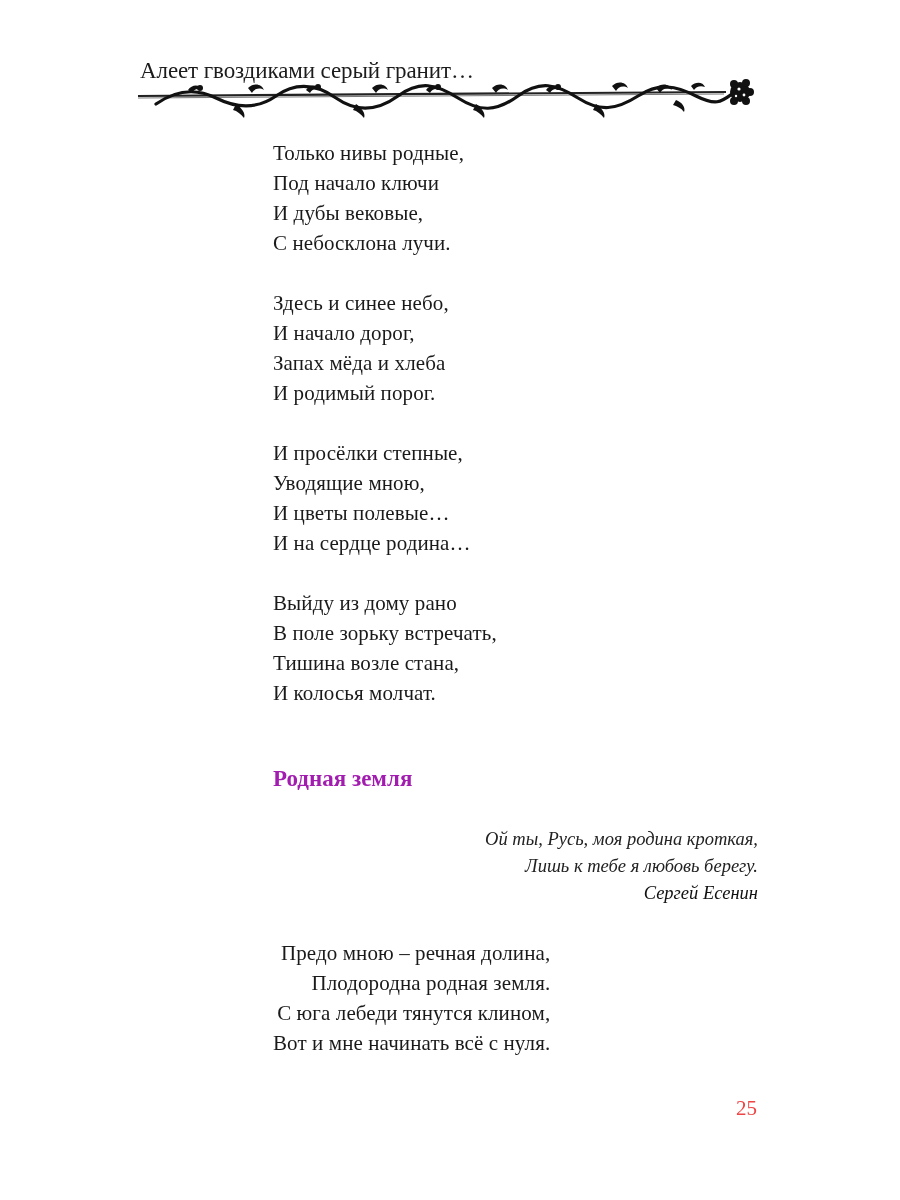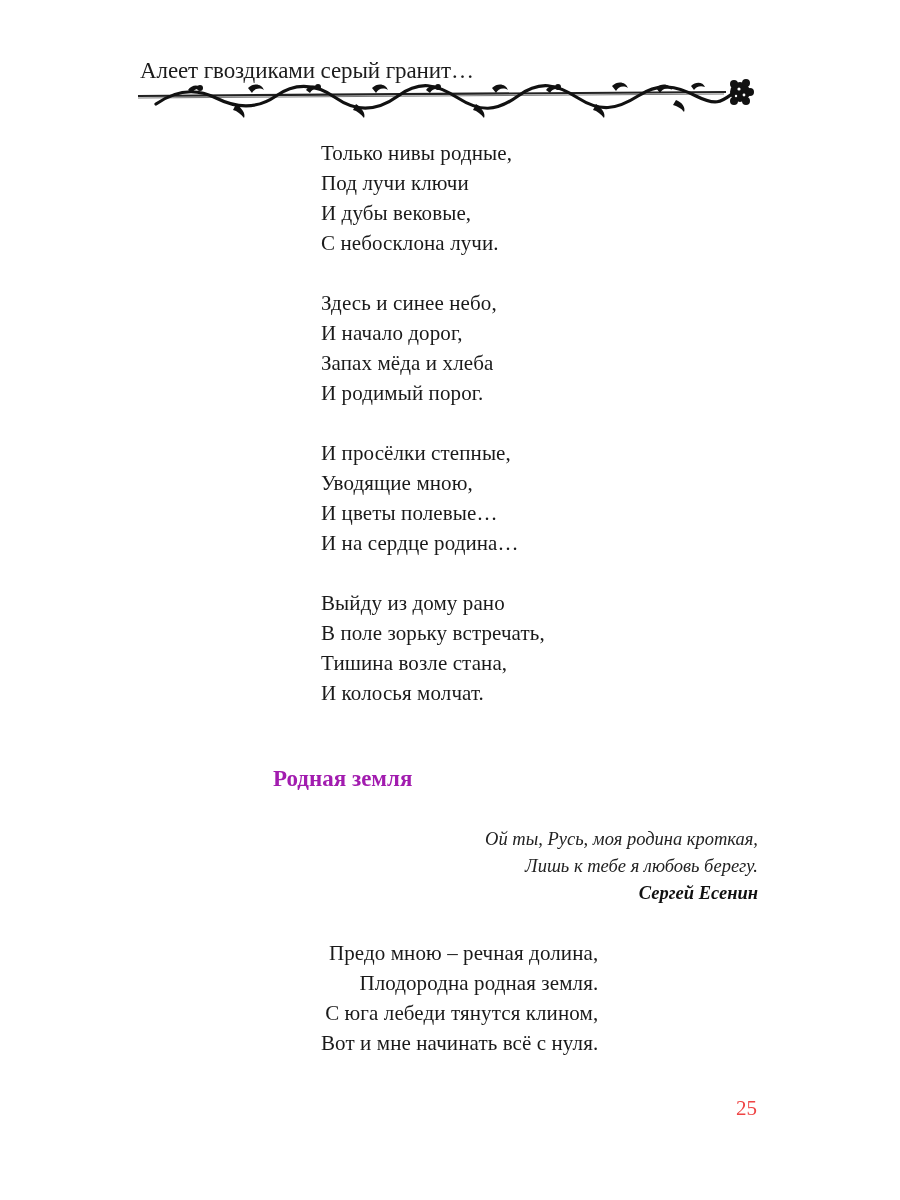--- a/index.html
+++ b/index.html
@@ -32,21 +32,21 @@
       height: 44px;
     }
     .poem-block {
       position: absolute;
       left: 273px;
       font-size: 21px;
       line-height: 30px;
       letter-spacing: 0.1px;
     }
     .stanza { margin: 0 0 30px 0; }
-    .line { display: block; white-space: nowrap; height: 30px; margin-left: 48px; }
+    .line { display: block; white-space: nowrap; height: 30px; }
     .poem-title {
       position: absolute;
       left: 273px;
       top: 766px;
       font-size: 23px;
       font-weight: bold;
       color: #a21caf;
       white-space: nowrap;
     }
     .epigraph {
@@ -54,21 +54,21 @@
       right: 142px;
       top: 826px;
       text-align: right;
       font-size: 18.5px;
       line-height: 27px;
       font-style: italic;
       color: #222;
       margin-left: 7px;
     }
     .epigraph .ep-line { display: block; white-space: nowrap; }
-    .epigraph .ep-author { font-weight: bold; font-style: italic; display: block; color: #111; }
+    .epigraph .ep-author { font-weight: normal; font-style: italic; display: block; color: #111; }
     .page-number {
       position: absolute;
       left: 736px;
       top: 1096px;
       font-size: 21px;
       color: #ef4444;
     }
   </style>
 </head>
 <body>
@@ -115,21 +115,21 @@
   <g fill="#fff">
     <circle cx="603" cy="15" r="1.6"></circle>
     <circle cx="608" cy="21" r="1.4"></circle>
     <circle cx="600" cy="22" r="1.2"></circle>
   </g>
 </svg>
 
 <div class="poem-block" style="top:138px;">
   <div class="stanza">
     <span class="line">Только нивы родные,</span>
-    <span class="line">Под лучи ключи</span>
+    <span class="line">Под начало ключи</span>
     <span class="line">И дубы вековые,</span>
     <span class="line">С небосклона лучи.</span>
   </div>
   <div class="stanza">
     <span class="line">Здесь и синее небо,</span>
     <span class="line">И начало дорог,</span>
     <span class="line">Запах мёда и хлеба</span>
     <span class="line">И родимый порог.</span>
   </div>
   <div class="stanza">

